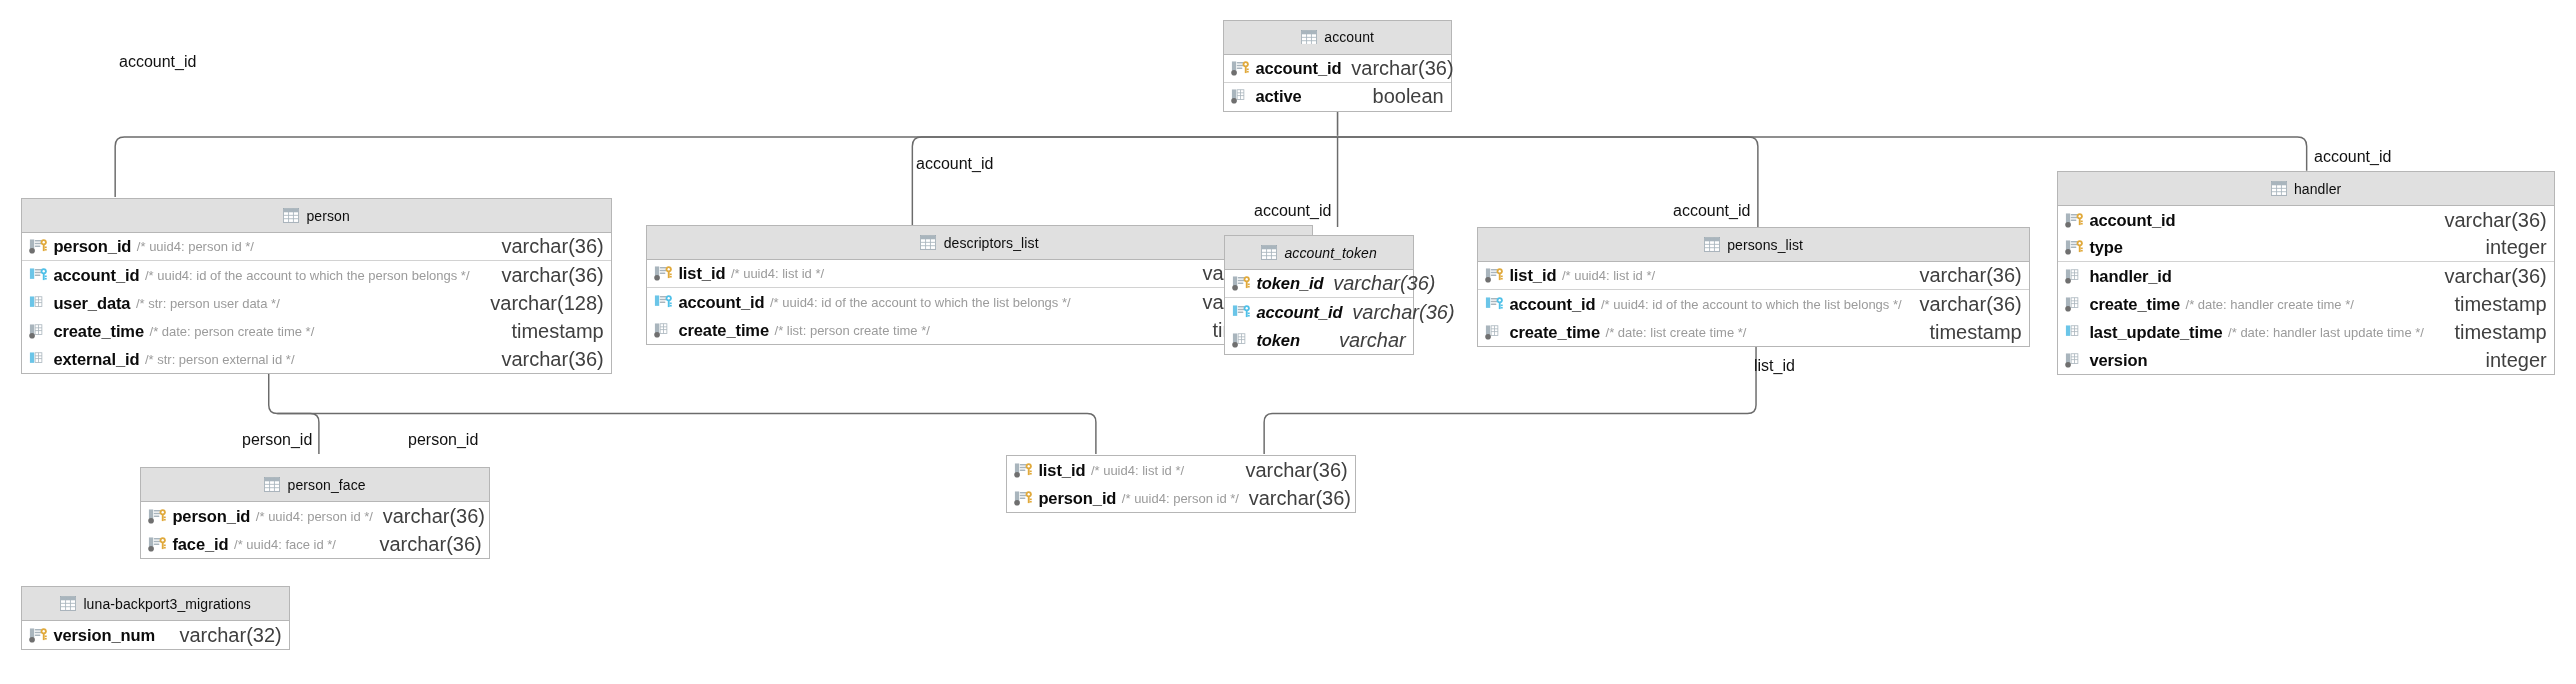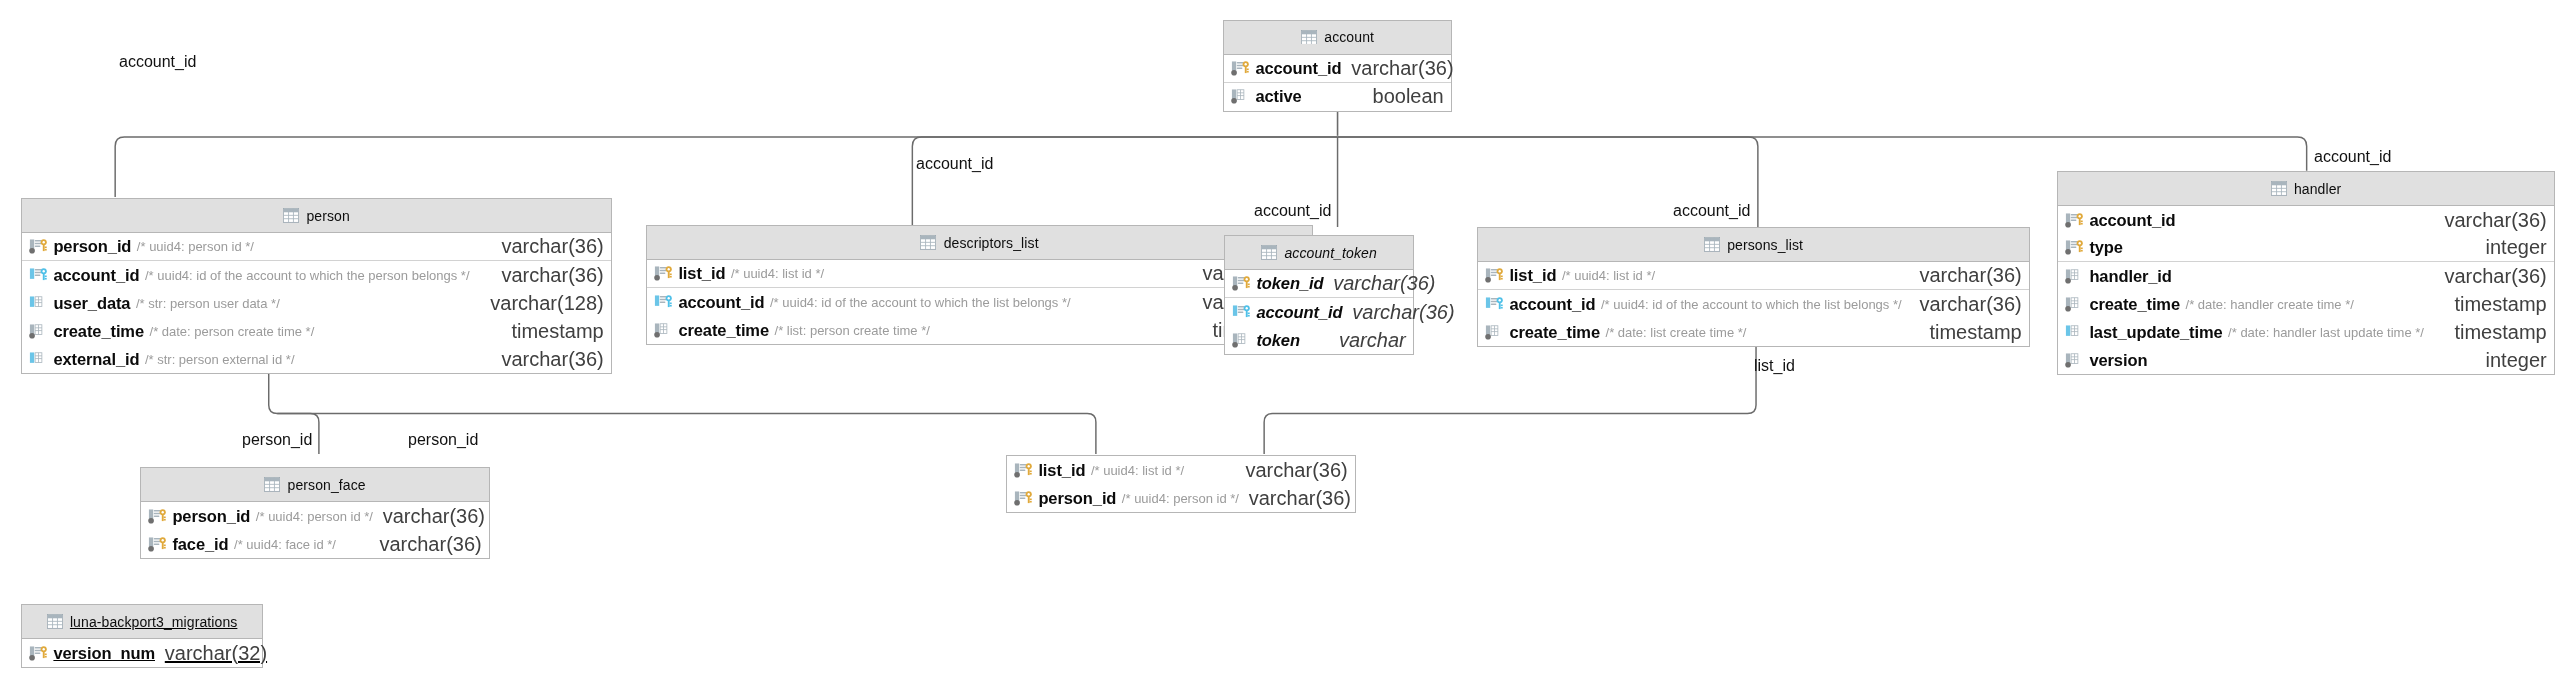--- a/index.html
+++ b/index.html
@@ -573,21 +573,21 @@
                 <rect x="27" y="15.5" width="3.4" height="2.6"></rect>
                 <rect x="27" y="19.5" width="3.4" height="2.6"></rect>
               </g>
             </svg>
             <span class="col-name">person_id</span>
             <span class="col-comment">/* uuid4: person id */</span>
             <span class="col-type">varchar(36)</span>
           </div>
         </div>
       </div>
-      <div class="tbl" style="left: 21px; top: 604px; width: 242px; text-decoration: underline;">
+      <div class="tbl" style="left: 21px; top: 586px; width: 269px;">
         <div class="tbl-head">
           <svg class="tbl-icon" viewBox="0 0 26 24">
             <rect x="0.5" y="0.5" width="25" height="23" fill="#ffffff" stroke="#9aa7b0" stroke-width="1.4"></rect>
             <rect x="1" y="1" width="24" height="6" fill="#a9b5bd"></rect>
             <path d="M9 1 V23 M17 1 V23 M1 12 H25 M1 17.5 H25" stroke="#a9b5bd" stroke-width="1.4"></path>
           </svg>
           <span class="tbl-name">luna-backport3_migrations</span>
         </div>
         <div class="tbl-body">
           <div class="row">

